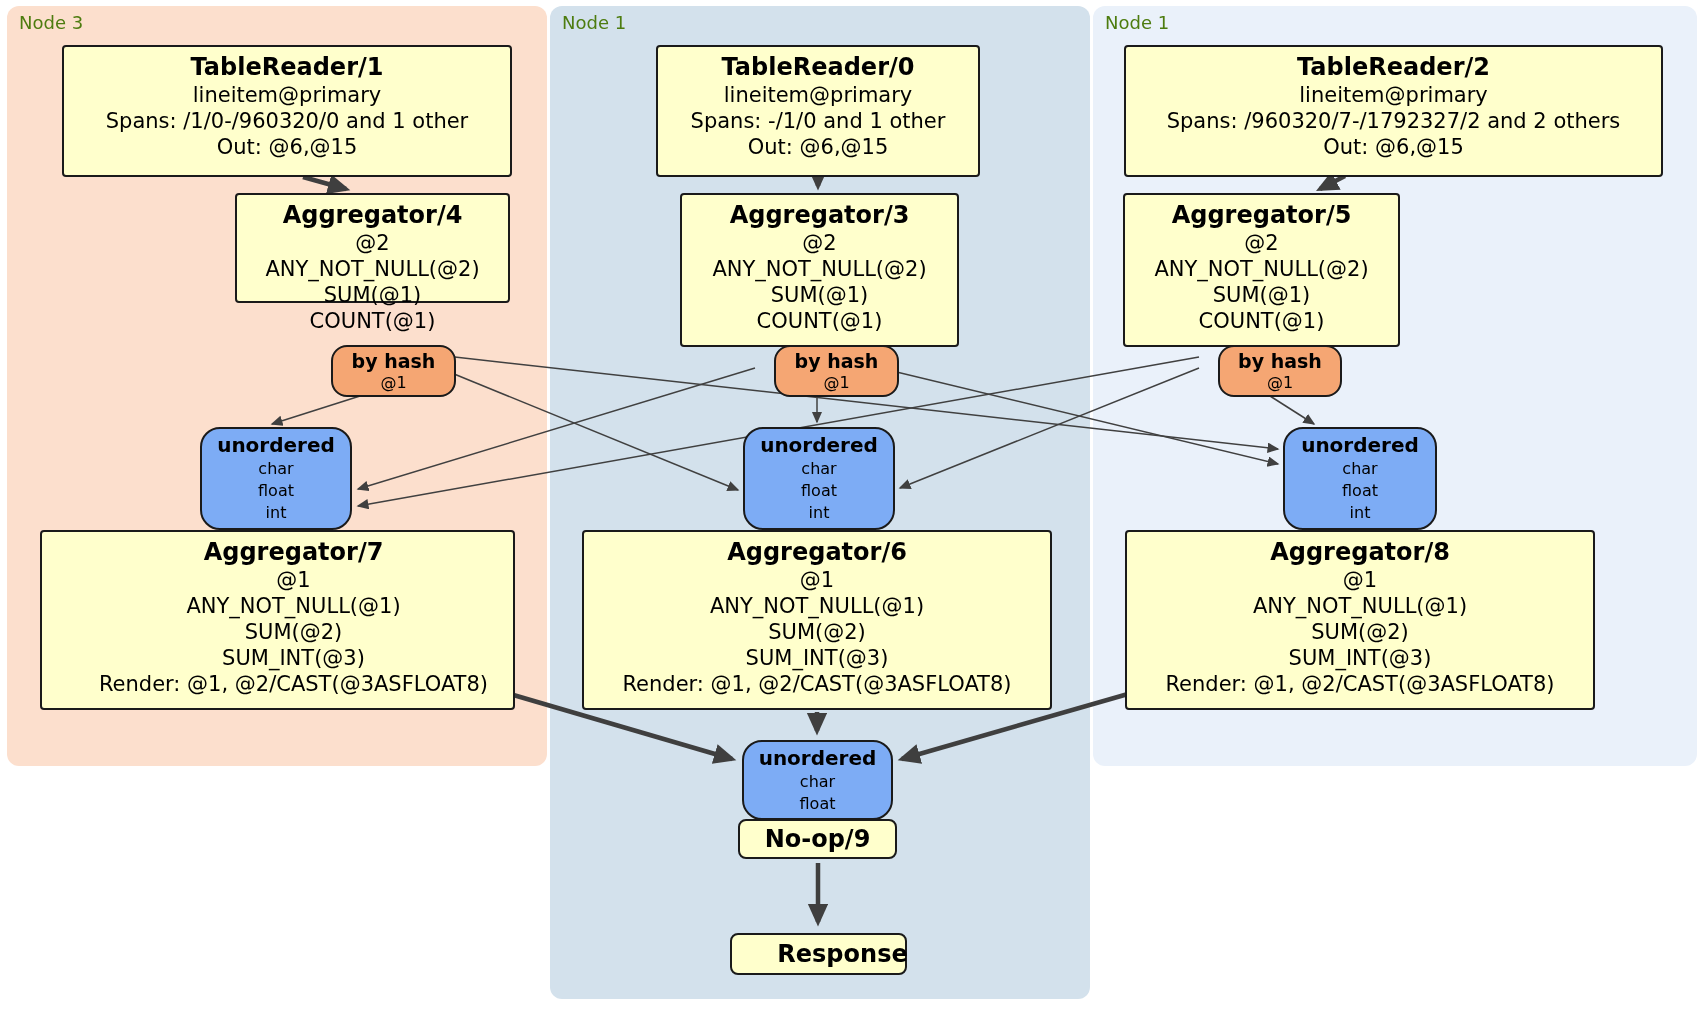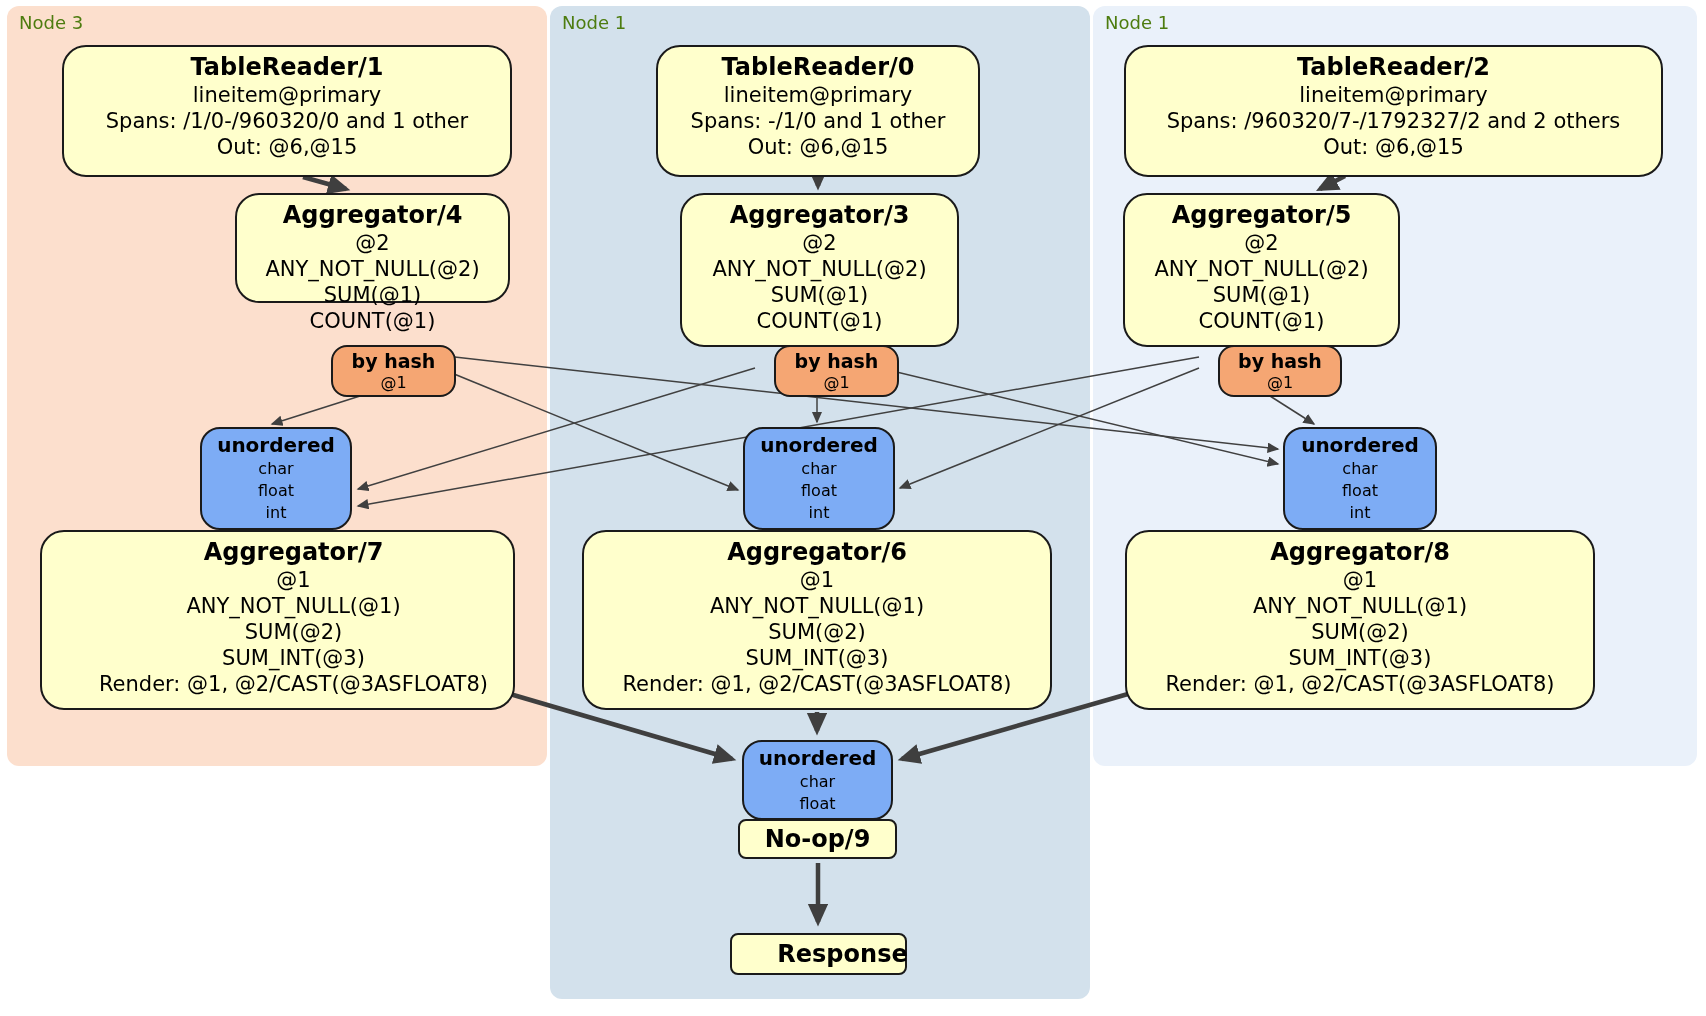--- a/index.html
+++ b/index.html
@@ -3,21 +3,21 @@
 <meta charset="utf-8">
 <style>
   html,body{margin:0;padding:0;background:#ffffff;}
   body{width:1706px;height:1016px;position:relative;overflow:hidden;
        font-family:"DejaVu Sans","Liberation Sans",sans-serif;color:#000;}
   .canvas{position:absolute;left:0;top:0;width:1706px;height:1016px;}
   .region{position:absolute;border-radius:12px;}
   .region-label{position:absolute;left:12px;top:6px;font-size:18px;color:#4d7c0f;}
   #edges{position:absolute;left:0;top:0;z-index:2;}
   .box{position:absolute;box-sizing:border-box;background:#ffffcc;
-       border:2px solid #1a1a1a;border-radius:24px;text-align:center;z-index:3;}
+       border:2px solid #1a1a1a;border-radius:4px;text-align:center;z-index:3;}
   .proc{padding-top:5px;}
   .bt{font-size:24px;line-height:30px;font-weight:bold;}
   .bl{font-size:21px;line-height:26px;}
   .router{background:#f5a673;border-radius:16px;z-index:4;padding-top:2px;margin-left:19px;}
   .rt{font-size:19px;line-height:24px;font-weight:bold;}
   .rl{font-size:16px;line-height:20px;}
   .sync{background:#7dacf5;border-radius:20px;z-index:4;padding-top:3px;}
   .st{font-size:20px;line-height:26px;font-weight:bold;}
   .sl{font-size:16px;line-height:22px;}
   .single{display:flex;align-items:center;justify-content:center;

